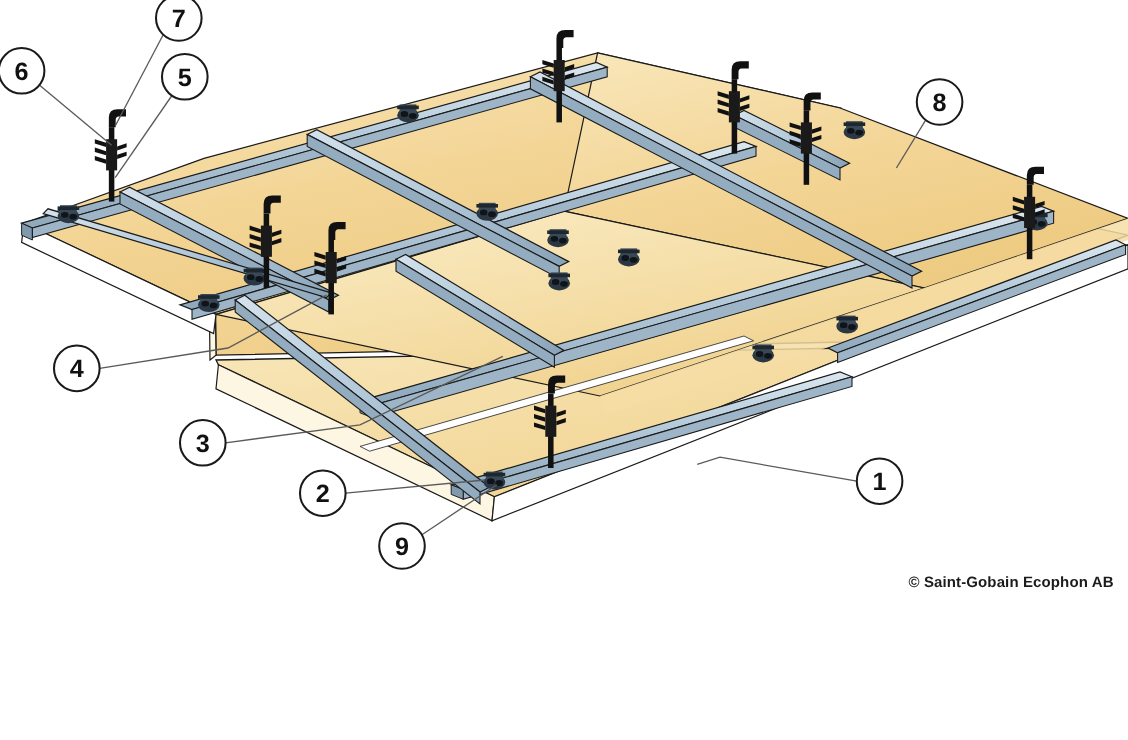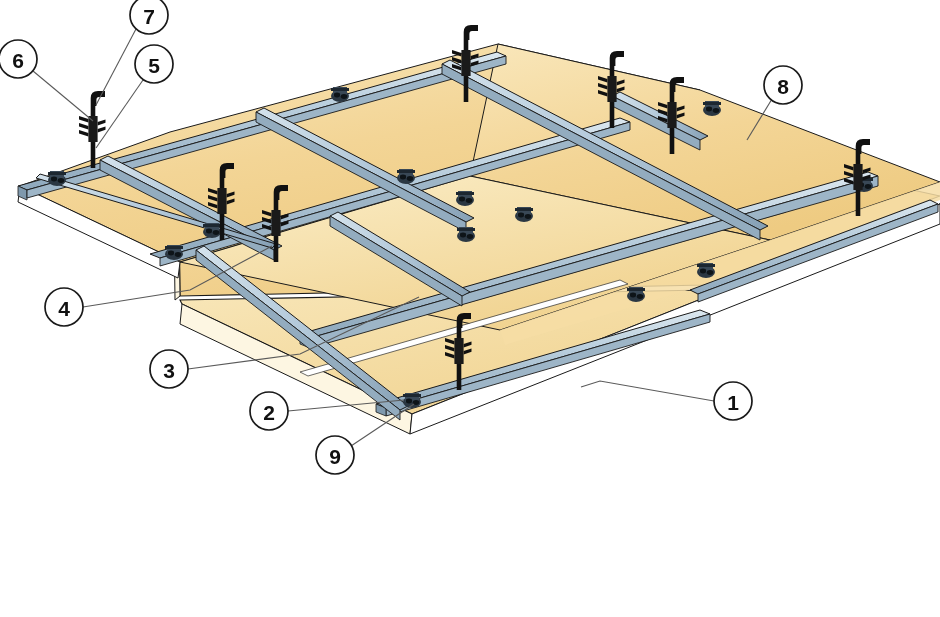--- a/index.html
+++ b/index.html
@@ -281,14 +281,15 @@
         <circle class="callout-circle" cx="783" cy="85" r="19"></circle>
         <text class="callout-text" x="783" y="86">8</text>
       </g>
       <g>
         <circle class="callout-circle" cx="335" cy="455" r="19"></circle>
         <text class="callout-text" x="335" y="456">9</text>
       </g>
     </g>
   </svg>
 
+  <div class="copyright">© Saint-Gobain Ecophon AB</div>
 
 </div>
 
 </body></html>

